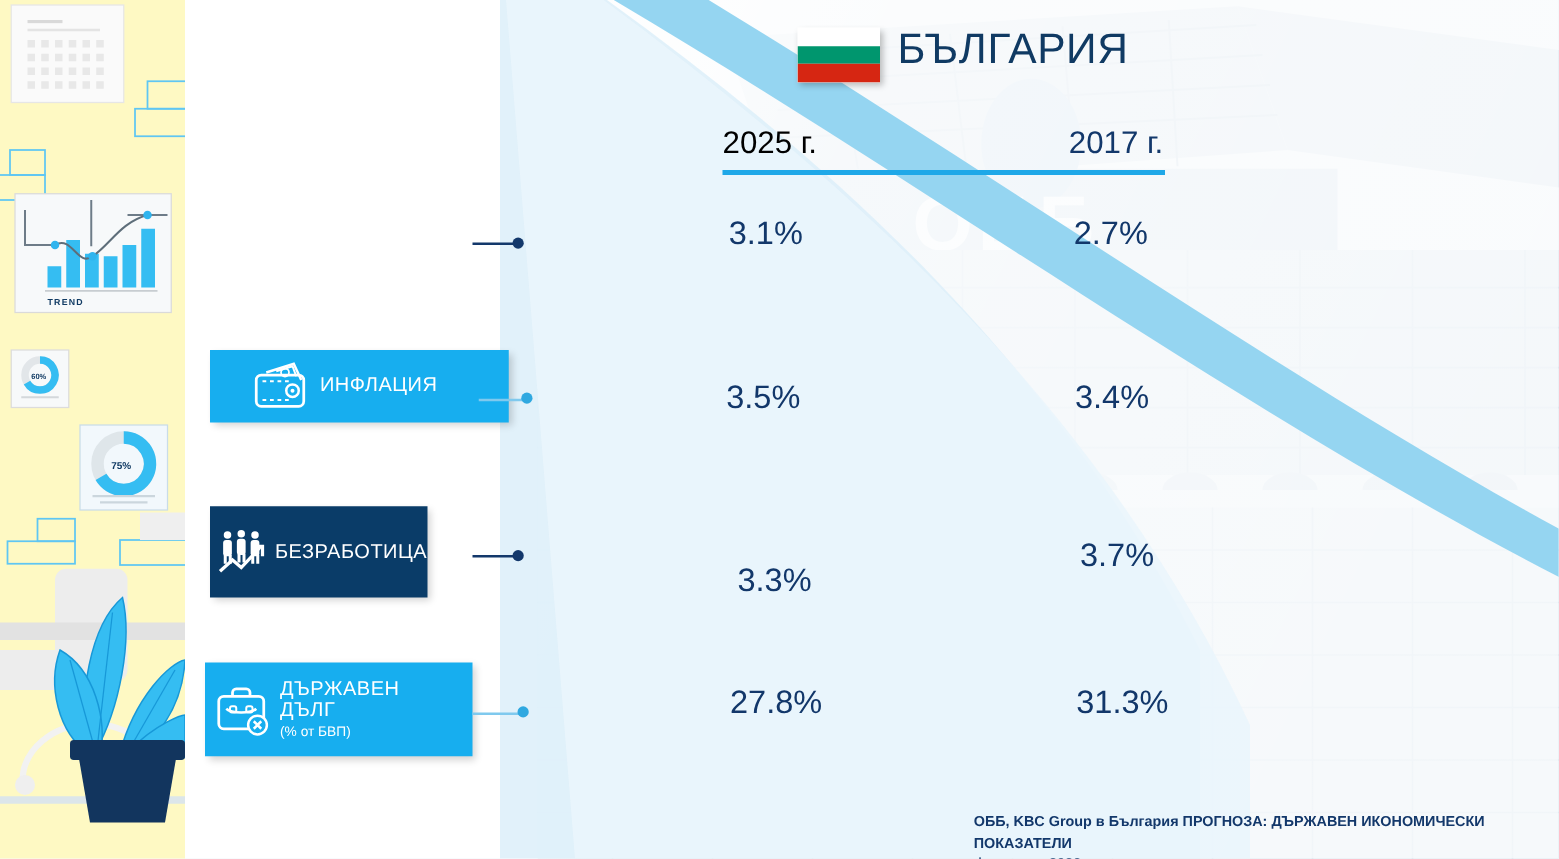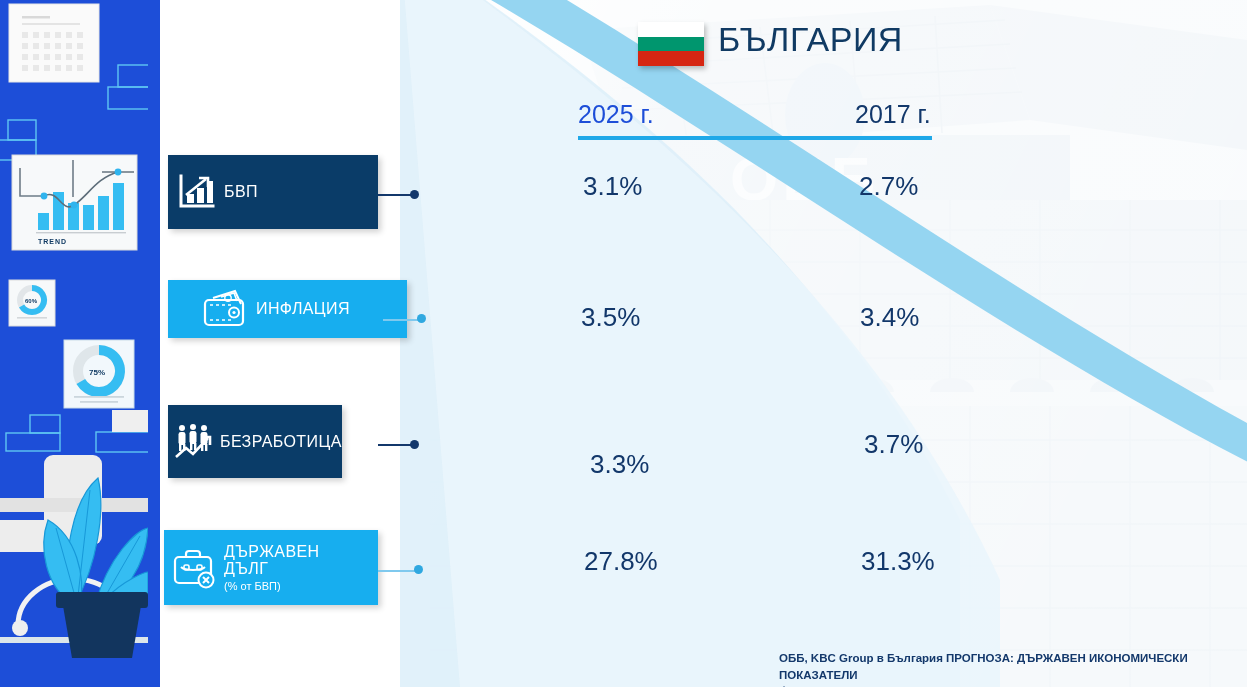--- a/index.html
+++ b/index.html
@@ -14,41 +14,41 @@
   
   .bg-photo{
     position:absolute;left:430px;top:0;width:817px;height:687px;
     overflow:hidden;
   }
   .bg-photo svg{position:absolute;left:0;top:0;}
   .swoosh{position:absolute;left:400px;top:-40px;width:847px;height:727px;overflow:hidden;}
 
   
   .sidebar{
-    position:absolute;left:0;top:0;width:160px;height:687px;
-    background:#1d4ed8;overflow:hidden;
+    position:absolute;left:0;top:0;width:148px;height:687px;
+    background:#fef9c3;overflow:hidden;text-align:right;
   }
 
   
   .flag{
     position:absolute;left:638px;top:22px;width:66px;height:44px;
     box-shadow:2px 3px 5px rgba(0,0,0,.25);
     background:#fff;overflow:hidden;
   }
   .flag .band{width:100%;height:33.334%;}
   .country-title{
     position:absolute;left:718px;top:20px;
     font-size:34px;color:#103A63;letter-spacing:.5px;
     white-space:nowrap;
   }
 
   
   .year-2025{
     position:absolute;left:578px;top:100px;
-    font-size:25px;color:#1d4ed8;
+    font-size:25px;color:#000000;
   }
   .year-2026{
     position:absolute;left:855px;top:100px;
     font-size:25px;color:#13386B;
   }
   .year-rule{
     position:absolute;left:578px;top:136px;width:354px;height:4px;
     background:#1FA8E8;
   }
 
@@ -318,35 +318,20 @@
     <div class="band" style="background:#FFFFFF;"></div>
     <div class="band" style="background:#00966E;"></div>
     <div class="band" style="background:#D62612;"></div>
   </div>
   <div class="country-title">БЪЛГАРИЯ</div>
 
   <div class="year-2025">2025 г.</div>
   <div class="year-2026">2017 г.</div>
   <div class="year-rule"></div>
 
-  <div class="card navy" id="card-gdp">
-    <div class="ico" style="width:56px;height:74px;">
-      <svg width="40" height="40" viewBox="0 0 40 40">
-        <path d="M5,4 V34 H37" stroke="#fff" stroke-width="3" fill="none" stroke-linecap="square"></path>
-        <rect x="11" y="22" width="7" height="9" fill="#fff"></rect>
-        <rect x="21" y="16" width="7" height="15" fill="#fff"></rect>
-        <rect x="31" y="9" width="6" height="22" fill="#fff"></rect>
-        <path d="M10,23 L30,7" stroke="#fff" stroke-width="2.6" fill="none"></path>
-        <path d="M23,6 H32 V15" stroke="#fff" stroke-width="2.6" fill="none"></path>
-      </svg>
-    </div>
-    <div class="labelwrap">
-      <div class="label">БВП</div>
-    </div>
-  </div>
   <div class="connector" style="left:378px;top:194px;width:34px;"></div>
   <div class="dot" style="left:410px;top:190px;"></div>
 
   <div class="card cyan" id="card-infl">
     <div class="ico" style="width:64px;height:74px;">
       <svg width="46" height="40" viewBox="0 0 46 40">
         <path d="M12,9 L34,2 L40,15" stroke="#fff" stroke-width="2" fill="none"></path>
         <path d="M20,8 L33,4 L36,12" stroke="#fff" stroke-width="1.6" fill="none"></path>
         <circle cx="27" cy="9" r="3.2" stroke="#fff" stroke-width="1.4" fill="none"></circle>
         <rect x="4" y="11" width="38" height="25" rx="4" stroke="#fff" stroke-width="2.2" fill="none"></rect>

